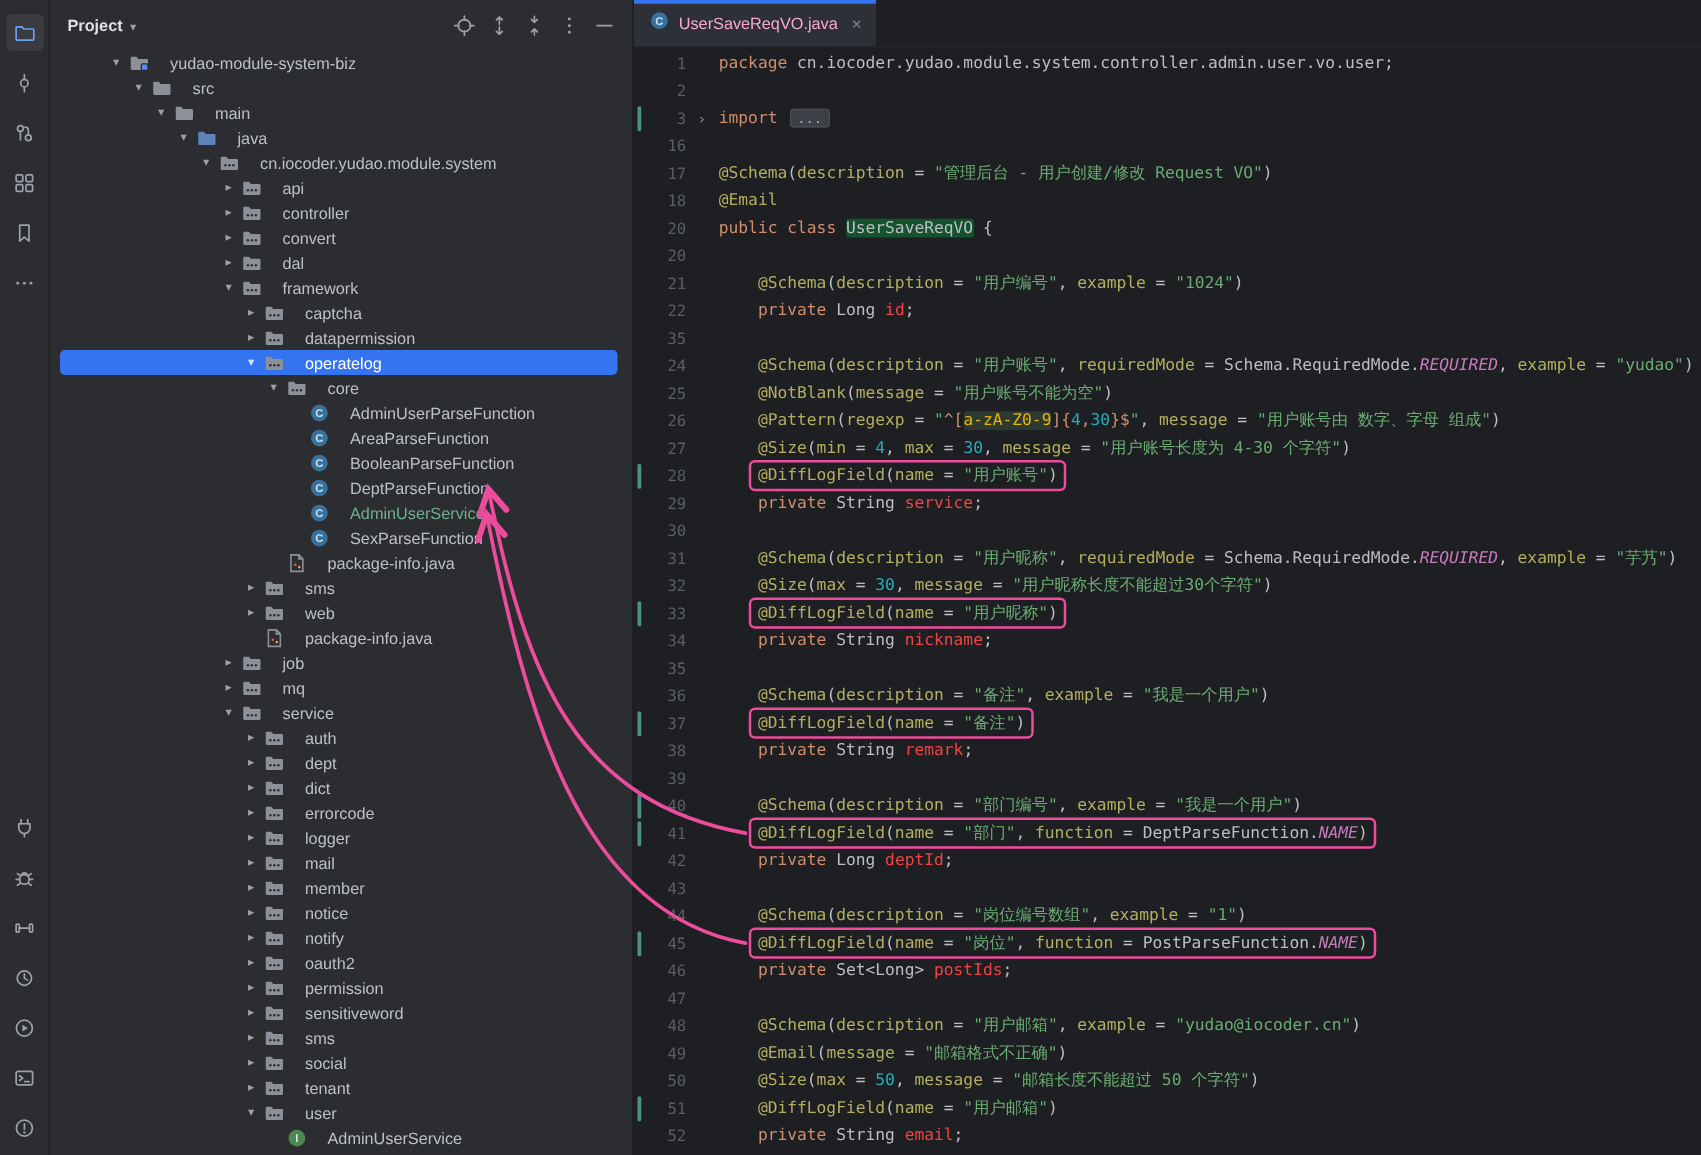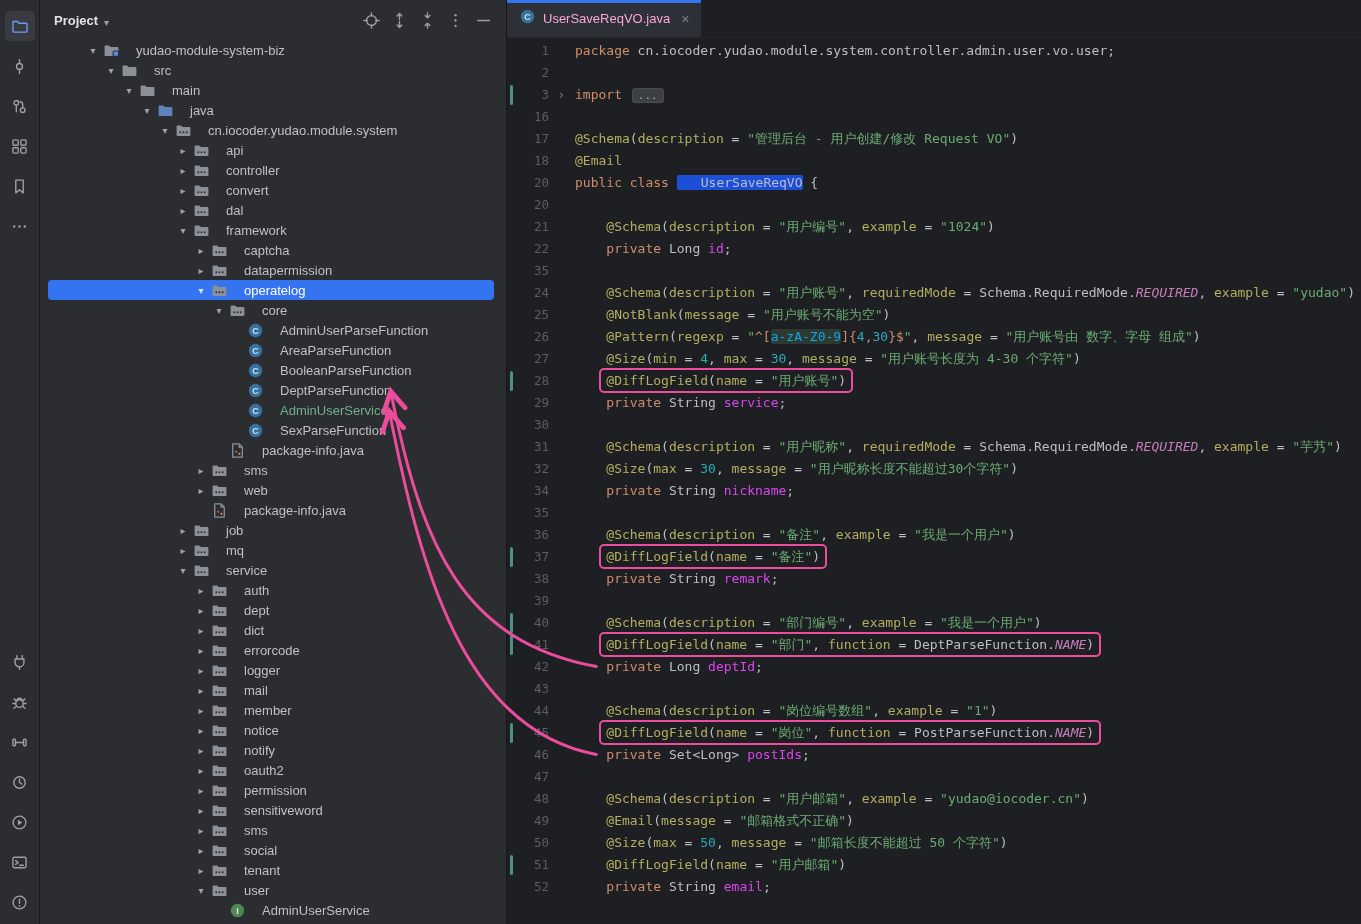--- a/index.html
+++ b/index.html
@@ -66,25 +66,25 @@
   }
   .marker{position:absolute;left:3px;top:1px;bottom:1px;width:3px;border-radius:2px;background:#4E8F8C;}
   .fold{position:absolute;right:2px;top:0;color:#7F838B;font-style:normal;font-size:12px;}
   .text{flex:1;color:#BCBEC4;padding-left:8px;}
 
   .tok-p{color:#BCBEC4;}
   .tok-k{color:#CF8E6D;}
   .tok-a{color:#B3AE60;}
   .tok-s{color:#6AAB73;}
   .tok-n{color:#2AACB8;}
-  .tok-f{color:#d946ef;margin-top:42px;}
+  .tok-f{color:#ef4444;margin-top:42px;}
   .tok-c{color:#C77DBB;font-style:italic;}
   .tok-x{color:#CF8E6D;}
-  .tok-h{color:#0ea5e9;background:rgba(106,171,115,.20);border-radius:2px;}
-  .tok-t{background:#1d4ed8;border-radius:2px;padding-left:24px;}
+  .tok-h{color:#eab308;background:rgba(106,171,115,.20);border-radius:2px;}
+  .tok-t{background:#14532d;border-radius:2px;}
   .tok-d{color:#A8ADBD;background:#3C3F44;border:1px solid #4A4D52;border-radius:3px;padding:0 5px;margin-left:2px;font-size:11px;}
 
   .box{position:relative;}
   .box::after{
     content:"";position:absolute;left:-7px;right:-7px;top:-5px;bottom:-5px;
     border:2.5px solid var(--pink);border-radius:5px;pointer-events:none;
   }
 
   
   #overlay{position:absolute;left:0;top:0;width:1361px;height:924px;pointer-events:none;z-index:60;}
@@ -761,20 +761,21 @@
         <div class="line"><span class="gutter">35</span><span class="text"></span></div>
         <div class="line"><span class="gutter">24</span><span class="text"><span class="tok-p">    </span><span class="tok-a">@Schema</span><span class="tok-p">(</span><span class="tok-a">description</span><span class="tok-p"> = </span><span class="tok-s">"用户账号"</span><span class="tok-p">, </span><span class="tok-a">requiredMode</span><span class="tok-p"> = Schema.RequiredMode.</span><span class="tok-c">REQUIRED</span><span class="tok-p">, </span><span class="tok-a">example</span><span class="tok-p"> = </span><span class="tok-s">"yudao"</span><span class="tok-p">)</span></span></div>
         <div class="line"><span class="gutter">25</span><span class="text"><span class="tok-p">    </span><span class="tok-a">@NotBlank</span><span class="tok-p">(</span><span class="tok-a">message</span><span class="tok-p"> = </span><span class="tok-s">"用户账号不能为空"</span><span class="tok-p">)</span></span></div>
         <div class="line"><span class="gutter">26</span><span class="text"><span class="tok-p">    </span><span class="tok-a">@Pattern</span><span class="tok-p">(</span><span class="tok-a">regexp</span><span class="tok-p"> = </span><span class="tok-s">"</span><span class="tok-x">^[</span><span class="tok-h">a-zA-Z0-9</span><span class="tok-x">]{</span><span class="tok-n">4</span><span class="tok-x">,</span><span class="tok-n">30</span><span class="tok-x">}$</span><span class="tok-s">"</span><span class="tok-p">, </span><span class="tok-a">message</span><span class="tok-p"> = </span><span class="tok-s">"用户账号由 数字、字母 组成"</span><span class="tok-p">)</span></span></div>
         <div class="line"><span class="gutter">27</span><span class="text"><span class="tok-p">    </span><span class="tok-a">@Size</span><span class="tok-p">(</span><span class="tok-a">min</span><span class="tok-p"> = </span><span class="tok-n">4</span><span class="tok-p">, </span><span class="tok-a">max</span><span class="tok-p"> = </span><span class="tok-n">30</span><span class="tok-p">, </span><span class="tok-a">message</span><span class="tok-p"> = </span><span class="tok-s">"用户账号长度为 4-30 个字符"</span><span class="tok-p">)</span></span></div>
         <div class="line"><span class="gutter">28<i class="marker"></i></span><span class="text">    <span class="box"><span class="tok-a">@DiffLogField</span><span class="tok-p">(</span><span class="tok-a">name</span><span class="tok-p"> = </span><span class="tok-s">"用户账号"</span><span class="tok-p">)</span></span></span></div>
         <div class="line"><span class="gutter">29</span><span class="text"><span class="tok-p">    </span><span class="tok-k">private</span><span class="tok-p"> String </span><span class="tok-f">service</span><span class="tok-p">;</span></span></div>
         <div class="line"><span class="gutter">30</span><span class="text"></span></div>
         <div class="line"><span class="gutter">31</span><span class="text"><span class="tok-p">    </span><span class="tok-a">@Schema</span><span class="tok-p">(</span><span class="tok-a">description</span><span class="tok-p"> = </span><span class="tok-s">"用户昵称"</span><span class="tok-p">, </span><span class="tok-a">requiredMode</span><span class="tok-p"> = Schema.RequiredMode.</span><span class="tok-c">REQUIRED</span><span class="tok-p">, </span><span class="tok-a">example</span><span class="tok-p"> = </span><span class="tok-s">"芋艿"</span><span class="tok-p">)</span></span></div>
         <div class="line"><span class="gutter">32</span><span class="text"><span class="tok-p">    </span><span class="tok-a">@Size</span><span class="tok-p">(</span><span class="tok-a">max</span><span class="tok-p"> = </span><span class="tok-n">30</span><span class="tok-p">, </span><span class="tok-a">message</span><span class="tok-p"> = </span><span class="tok-s">"用户昵称长度不能超过30个字符"</span><span class="tok-p">)</span></span></div>
+        <div class="line"><span class="gutter">33<i class="marker"></i></span><span class="text">    <span class="box"><span class="tok-a">@DiffLogField</span><span class="tok-p">(</span><span class="tok-a">name</span><span class="tok-p"> = </span><span class="tok-s">"用户昵称"</span><span class="tok-p">)</span></span></span></div>
         <div class="line"><span class="gutter">34</span><span class="text"><span class="tok-p">    </span><span class="tok-k">private</span><span class="tok-p"> String </span><span class="tok-f">nickname</span><span class="tok-p">;</span></span></div>
         <div class="line"><span class="gutter">35</span><span class="text"></span></div>
         <div class="line"><span class="gutter">36</span><span class="text"><span class="tok-p">    </span><span class="tok-a">@Schema</span><span class="tok-p">(</span><span class="tok-a">description</span><span class="tok-p"> = </span><span class="tok-s">"备注"</span><span class="tok-p">, </span><span class="tok-a">example</span><span class="tok-p"> = </span><span class="tok-s">"我是一个用户"</span><span class="tok-p">)</span></span></div>
         <div class="line"><span class="gutter">37<i class="marker"></i></span><span class="text">    <span class="box"><span class="tok-a">@DiffLogField</span><span class="tok-p">(</span><span class="tok-a">name</span><span class="tok-p"> = </span><span class="tok-s">"备注"</span><span class="tok-p">)</span></span></span></div>
         <div class="line"><span class="gutter">38</span><span class="text"><span class="tok-p">    </span><span class="tok-k">private</span><span class="tok-p"> String </span><span class="tok-f">remark</span><span class="tok-p">;</span></span></div>
         <div class="line"><span class="gutter">39</span><span class="text"></span></div>
         <div class="line"><span class="gutter">40<i class="marker"></i></span><span class="text"><span class="tok-p">    </span><span class="tok-a">@Schema</span><span class="tok-p">(</span><span class="tok-a">description</span><span class="tok-p"> = </span><span class="tok-s">"部门编号"</span><span class="tok-p">, </span><span class="tok-a">example</span><span class="tok-p"> = </span><span class="tok-s">"我是一个用户"</span><span class="tok-p">)</span></span></div>
         <div class="line"><span class="gutter">41<i class="marker"></i></span><span class="text">    <span class="box"><span class="tok-a">@DiffLogField</span><span class="tok-p">(</span><span class="tok-a">name</span><span class="tok-p"> = </span><span class="tok-s">"部门"</span><span class="tok-p">, </span><span class="tok-a">function</span><span class="tok-p"> = DeptParseFunction.</span><span class="tok-c">NAME</span><span class="tok-p">)</span></span></span></div>
         <div class="line"><span class="gutter">42</span><span class="text"><span class="tok-p">    </span><span class="tok-k">private</span><span class="tok-p"> Long </span><span class="tok-f">deptId</span><span class="tok-p">;</span></span></div>
         <div class="line"><span class="gutter">43</span><span class="text"></span></div>

